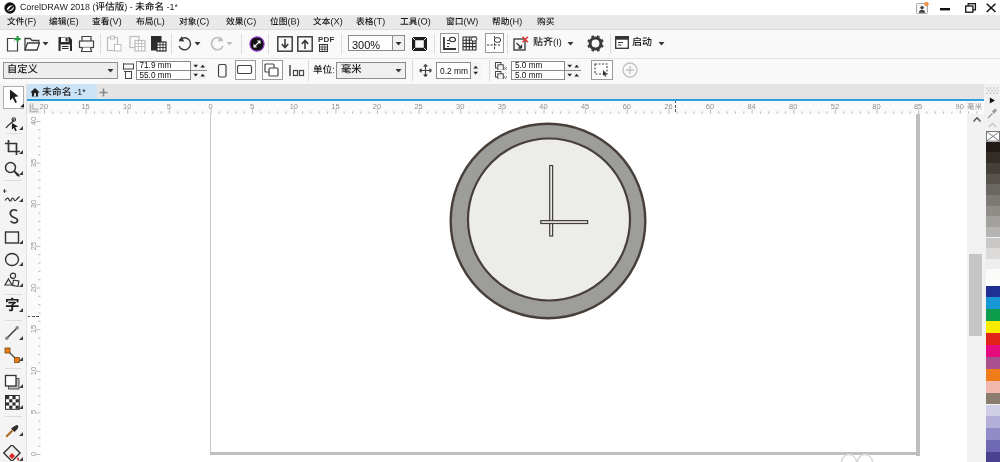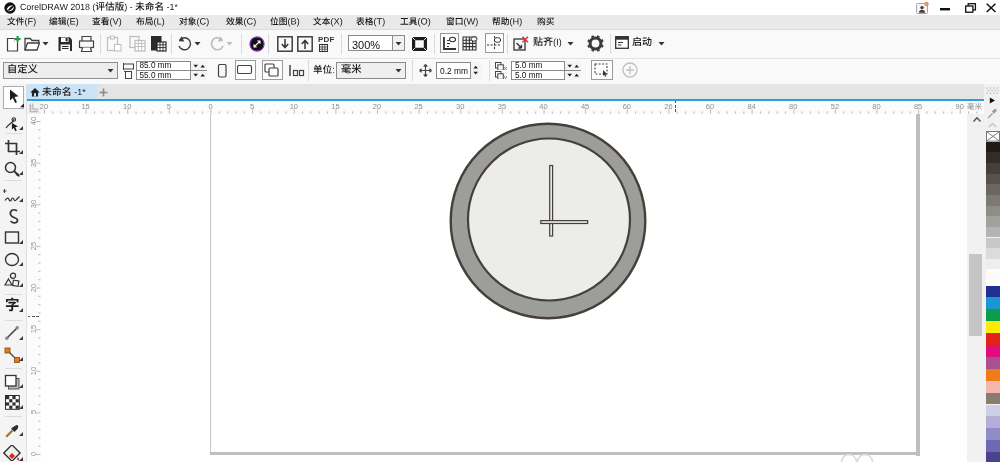--- a/index.html
+++ b/index.html
@@ -376,21 +376,21 @@
     <rect x="0.5" y="1" width="10" height="5" fill="none" stroke="#444" stroke-width="1"></rect>
     <path d="M0.5 0 v7" stroke="#444" stroke-width="1"></path>
   </svg>
 <svg style="position:absolute;left:124px;top:71px;" width="9" height="8" viewBox="0 0 9 8">
     <rect x="1.5" y="0.5" width="6" height="7" fill="none" stroke="#444" stroke-width="1"></rect>
     <path d="M0 0.5 h1" stroke="#444" stroke-width="1"></path>
   </svg>
 <div style="position:absolute;left:136px;top:60.5px;width:70.5px;height:19px;background:#fff;border:1px solid #8a8a8a"></div>
 <div style="position:absolute;left:190px;top:60.5px;width:16.5px;height:19px;background:#f4f4f4;border-left:1px solid #8a8a8a"></div>
 <div style="position:absolute;left:136px;top:70.2px;width:70.5px;height:0px;border-top:1px solid #8a8a8a"></div>
-<div style="position:absolute;left:139.5px;top:61.4px;font-family:'Liberation Sans';font-size:8.2px;color:#111">85.0 mm</div>
+<div style="position:absolute;left:139.5px;top:61.4px;font-family:'Liberation Sans';font-size:8.2px;color:#111">71.9 mm</div>
 <div style="position:absolute;left:139.5px;top:71.1px;font-family:'Liberation Sans';font-size:8.2px;color:#111">55.0 mm</div>
 <svg style="position:absolute;left:192.5px;top:63.7px;" width="6" height="4.5" viewBox="0 0 6 4.5">
     <path d="M0.4 0.7 L2.7 3.6 L5 0.7 Z" fill="#222"></path>
   </svg>
 <svg style="position:absolute;left:199.8px;top:63.7px;" width="6" height="4.5" viewBox="0 0 6 4.5">
     <path d="M0.4 3.6 L2.7 0.7 L5 3.6 Z" fill="#222"></path>
   </svg>
 <svg style="position:absolute;left:192.5px;top:72.7px;" width="6" height="4.5" viewBox="0 0 6 4.5">
     <path d="M0.4 0.7 L2.7 3.6 L5 0.7 Z" fill="#222"></path>
   </svg>

